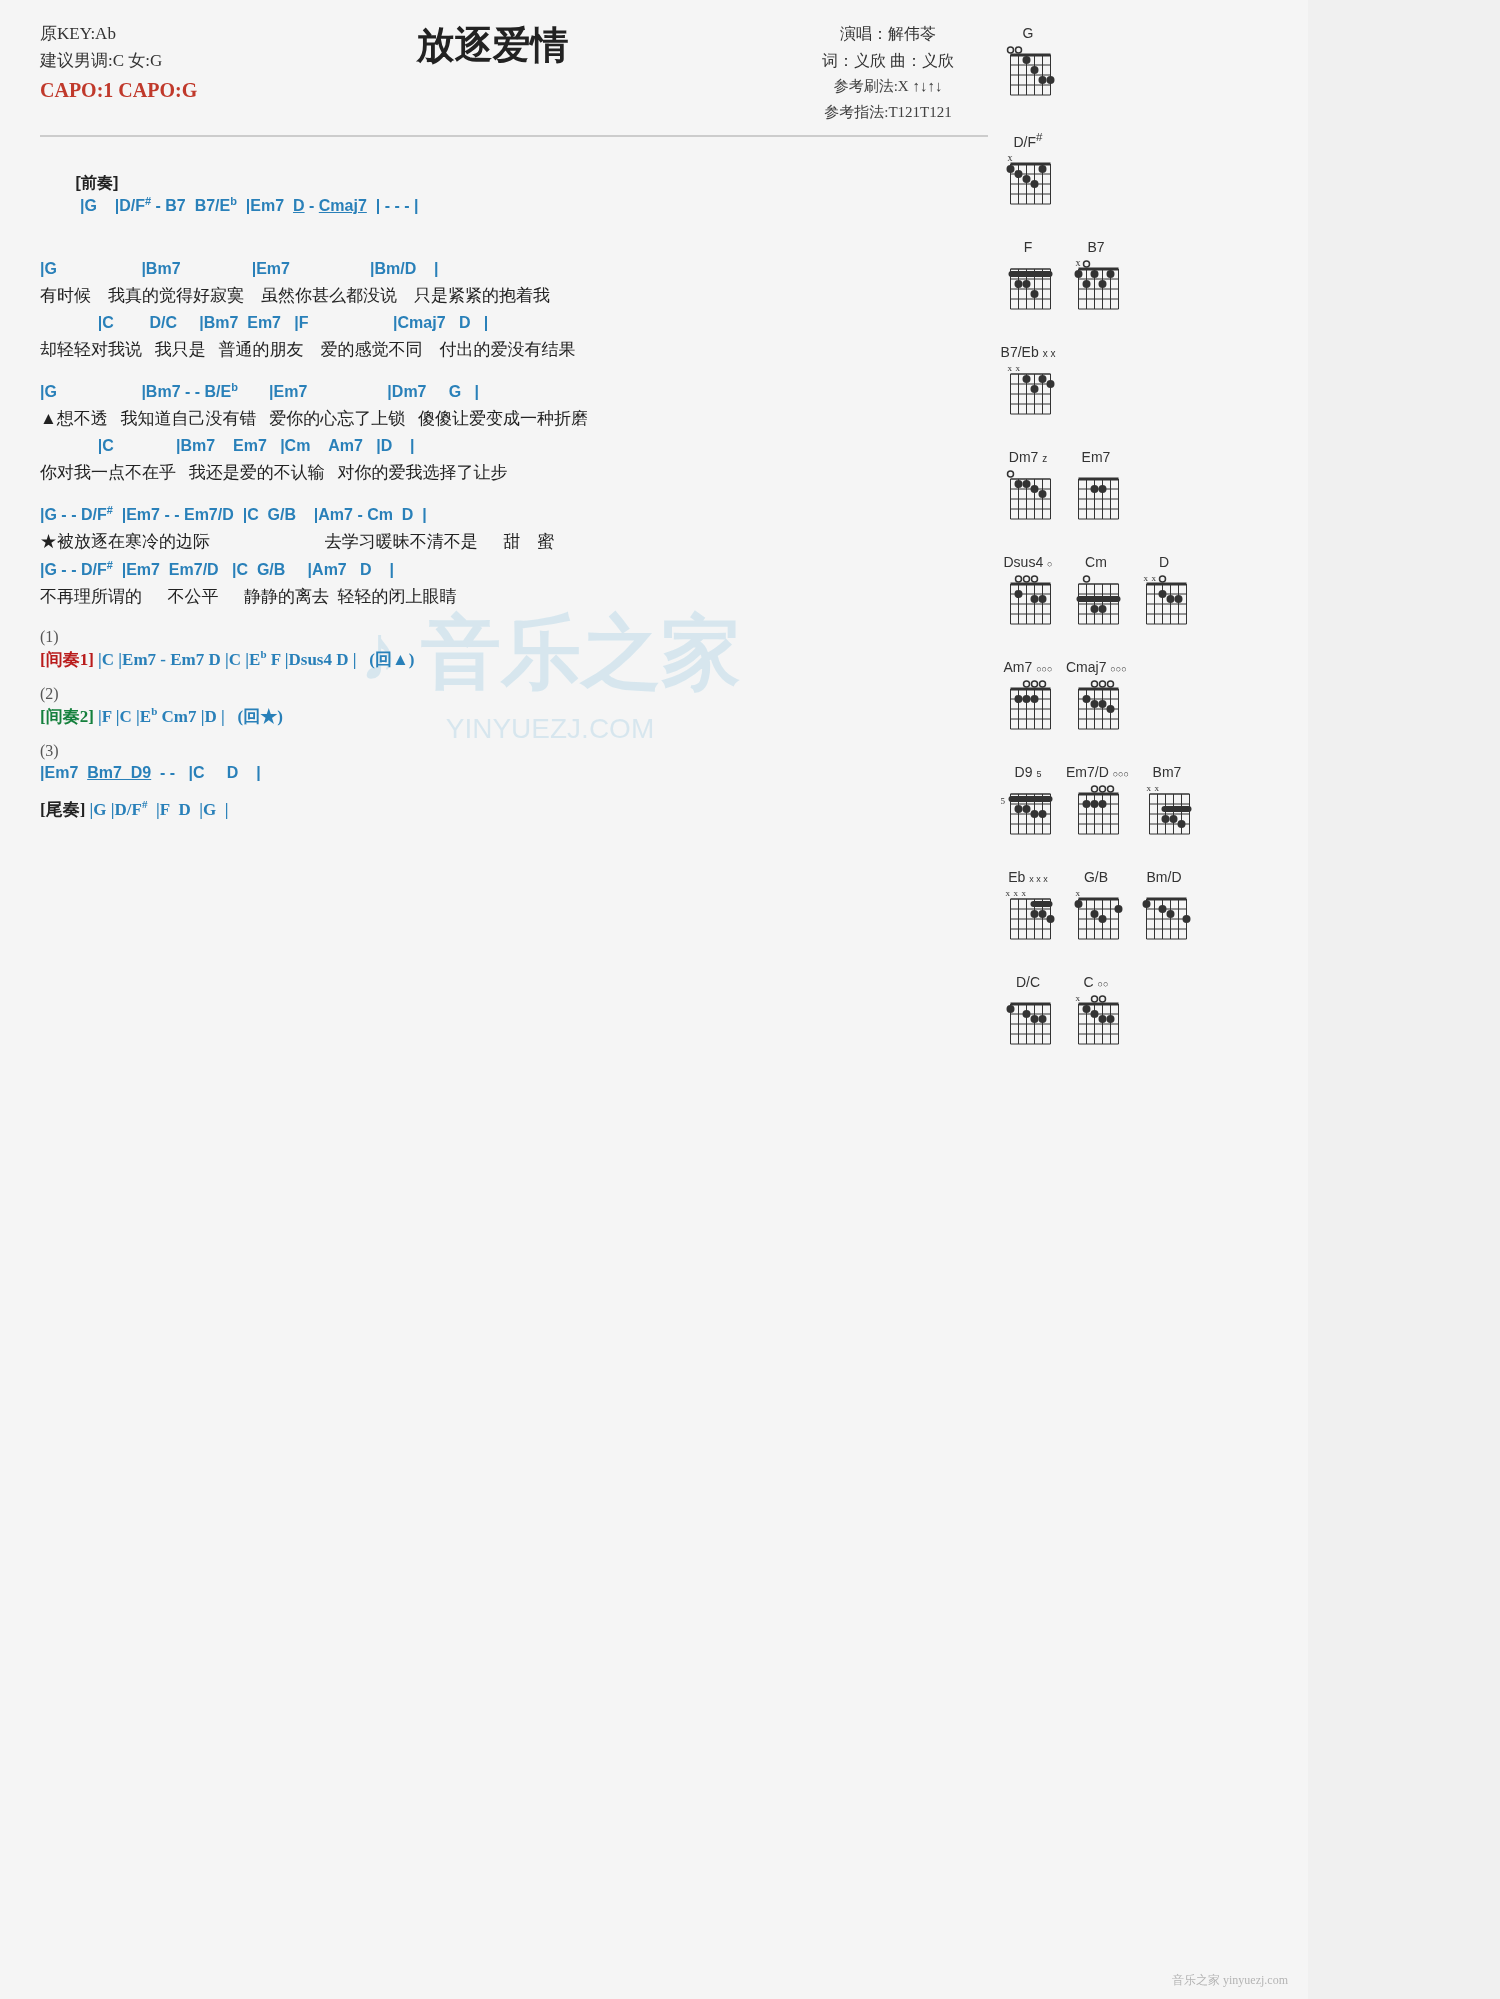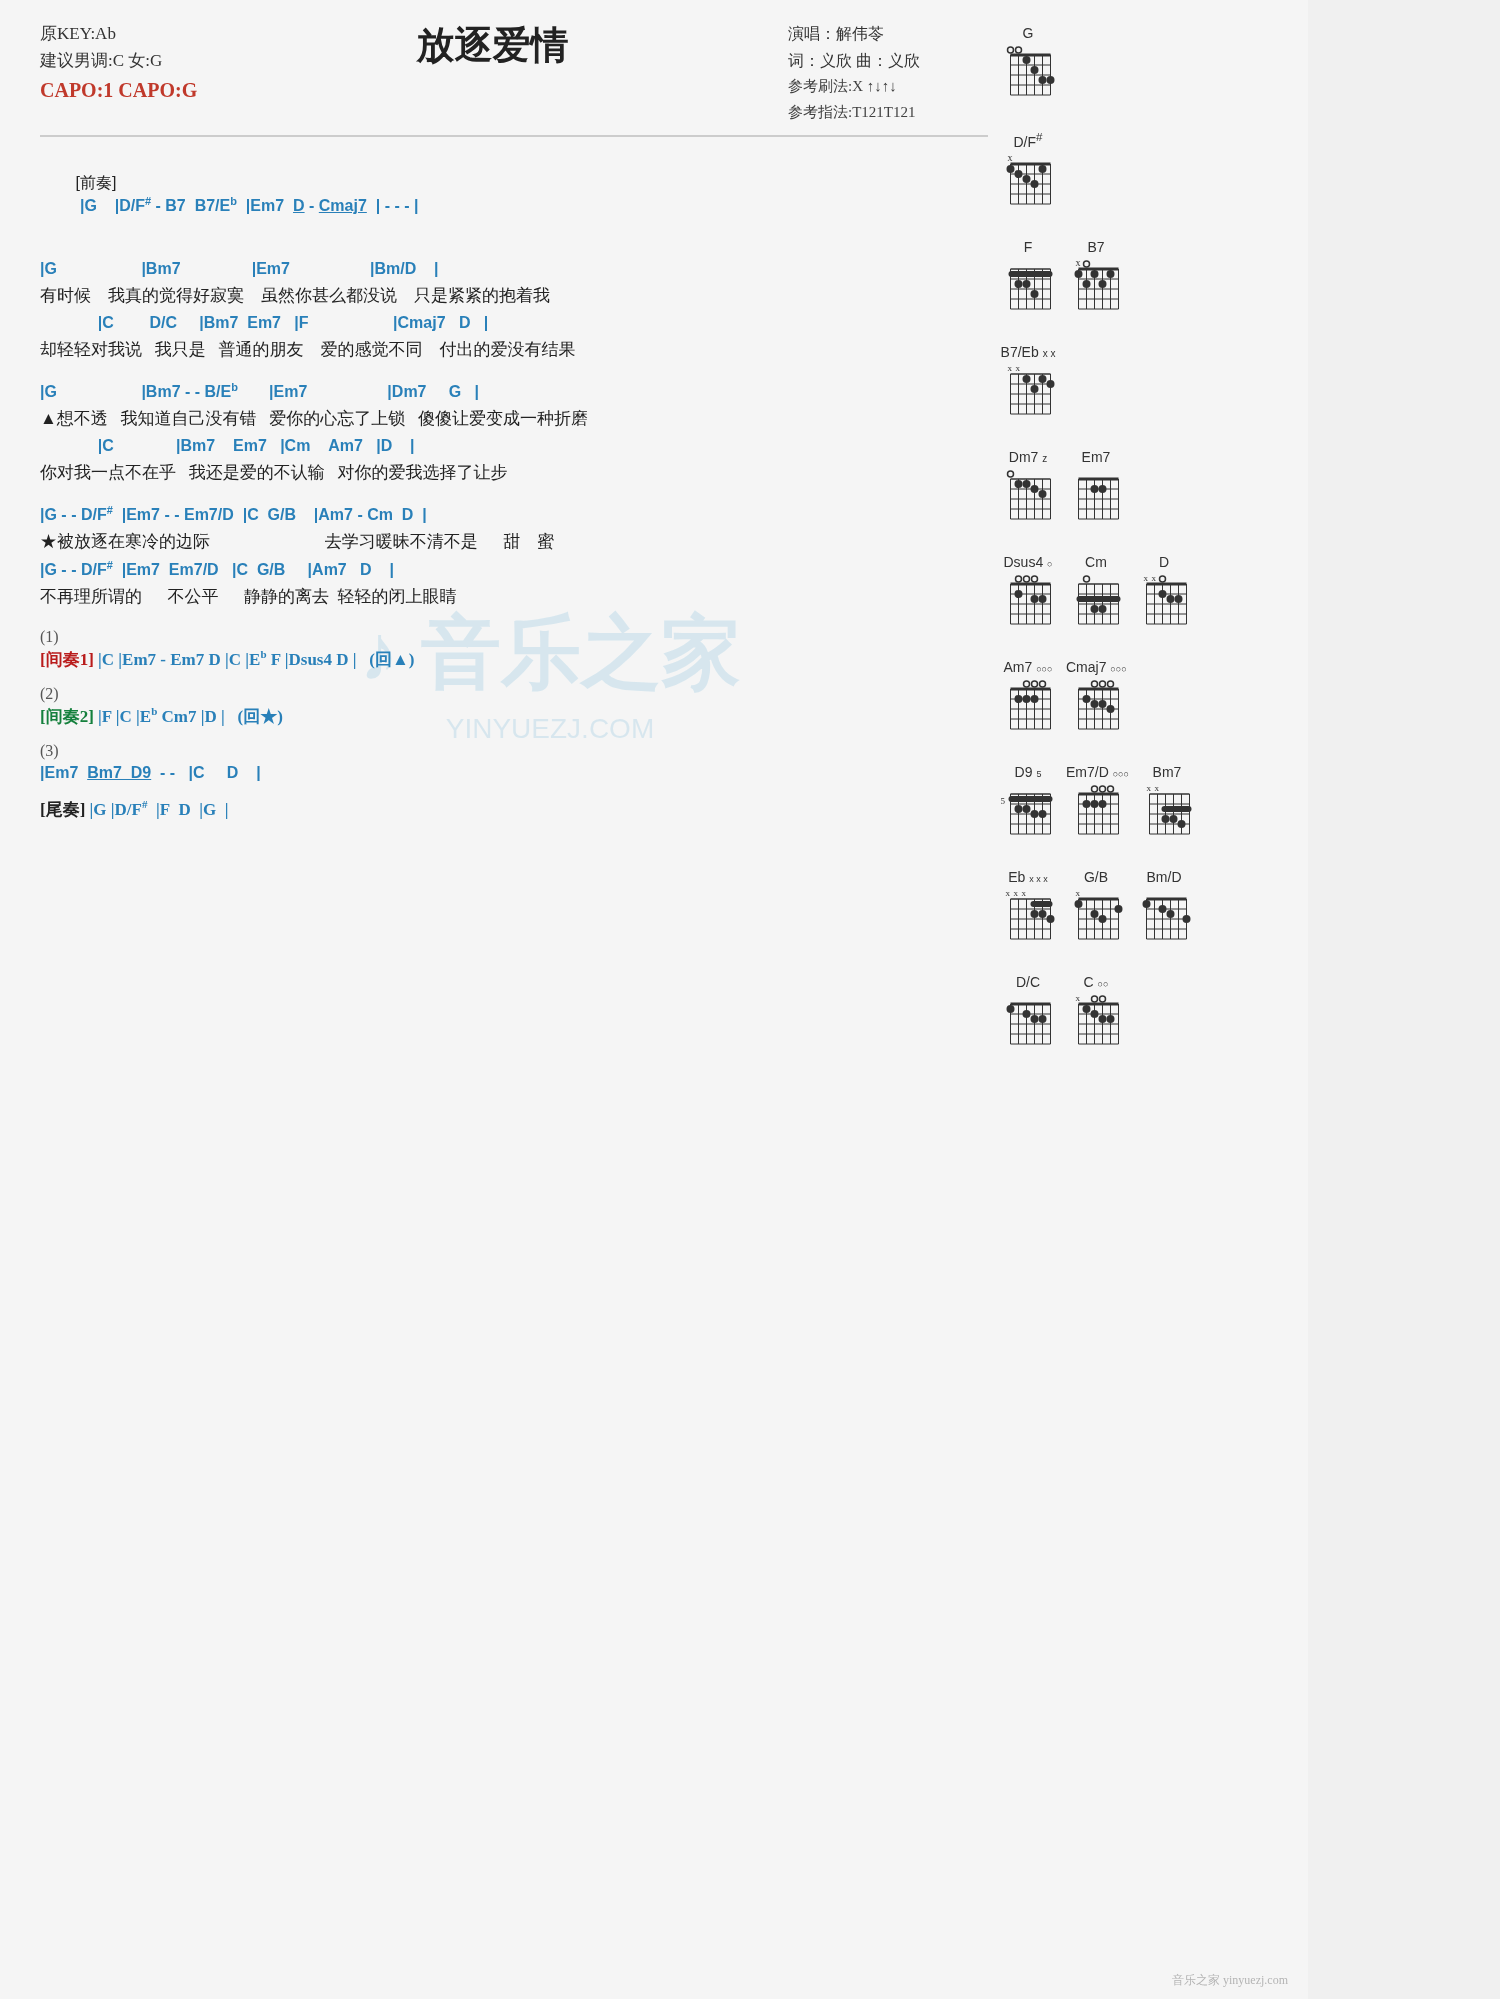--- a/index.html
+++ b/index.html
@@ -42,21 +42,21 @@
       font-size: 38px;
       font-weight: bold;
       color: #222;
       text-align: center;
       flex: 1;
     }
     .singer-info {
       font-size: 16px;
       color: #333;
       line-height: 1.7;
-      text-align: left;
+      text-align: center;
       min-width: 200px;
     }
     .strum-info {
       font-size: 15px;
       color: #404040;
     }
     .divider {
       border: none;
       border-top: 2px solid #ccc;
       margin: 8px 0 12px 0;
@@ -153,21 +153,21 @@
         <div>词：义欣  曲：义欣</div>
         <div class="strum-info">参考刷法:X ↑↓↑↓</div>
         <div class="strum-info">参考指法:T121T121</div>
       </div>
     </div>
 
     <hr class="divider">
 
     <div class="section">
       <div class="chord-line">
-        <span style="color:#222;font-weight:normal;">[前奏]</span>
+        <span style="color:#222;font-weight:bold;">[前奏]</span>
         <span style="color:#2980b9;"> |G    |D/F</span><sup class="sup" style="color:#2980b9;">#</sup><span style="color:#2980b9;"> - B7  B7/E</span><sup class="sup" style="color:#2980b9;">b</sup><span style="color:#2980b9;">  |Em7  </span><span style="color:#2980b9;text-decoration:underline;">D</span><span style="color:#2980b9;"> - </span><span style="color:#2980b9;text-decoration:underline;">Cmaj7</span><span style="color:#2980b9;">  | - - - |</span>
       </div>
     </div>
 
     <div class="section">
       <div class="chord-line">|G&nbsp;&nbsp;&nbsp;&nbsp;&nbsp;&nbsp;&nbsp;&nbsp;&nbsp;&nbsp;&nbsp;&nbsp;&nbsp;&nbsp;&nbsp;&nbsp;&nbsp;&nbsp;&nbsp;|Bm7&nbsp;&nbsp;&nbsp;&nbsp;&nbsp;&nbsp;&nbsp;&nbsp;&nbsp;&nbsp;&nbsp;&nbsp;&nbsp;&nbsp;&nbsp;&nbsp;|Em7&nbsp;&nbsp;&nbsp;&nbsp;&nbsp;&nbsp;&nbsp;&nbsp;&nbsp;&nbsp;&nbsp;&nbsp;&nbsp;&nbsp;&nbsp;&nbsp;&nbsp;&nbsp;|Bm/D&nbsp;&nbsp;&nbsp;&nbsp;|</div>
       <div class="lyric-line">有时候&nbsp;&nbsp;&nbsp;&nbsp;我真的觉得好寂寞&nbsp;&nbsp;&nbsp;&nbsp;虽然你甚么都没说&nbsp;&nbsp;&nbsp;&nbsp;只是紧紧的抱着我</div>
       <div class="chord-line">&nbsp;&nbsp;&nbsp;&nbsp;&nbsp;&nbsp;&nbsp;&nbsp;&nbsp;&nbsp;&nbsp;&nbsp;&nbsp;|C&nbsp;&nbsp;&nbsp;&nbsp;&nbsp;&nbsp;&nbsp;&nbsp;D/C&nbsp;&nbsp;&nbsp;&nbsp;&nbsp;|Bm7&nbsp;&nbsp;Em7&nbsp;&nbsp;&nbsp;|F&nbsp;&nbsp;&nbsp;&nbsp;&nbsp;&nbsp;&nbsp;&nbsp;&nbsp;&nbsp;&nbsp;&nbsp;&nbsp;&nbsp;&nbsp;&nbsp;&nbsp;&nbsp;&nbsp;|Cmaj7&nbsp;&nbsp;&nbsp;D&nbsp;&nbsp;&nbsp;|</div>
       <div class="lyric-line">却轻轻对我说&nbsp;&nbsp;&nbsp;我只是&nbsp;&nbsp;&nbsp;普通的朋友&nbsp;&nbsp;&nbsp;&nbsp;爱的感觉不同&nbsp;&nbsp;&nbsp;&nbsp;付出的爱没有结果</div>
     </div>

